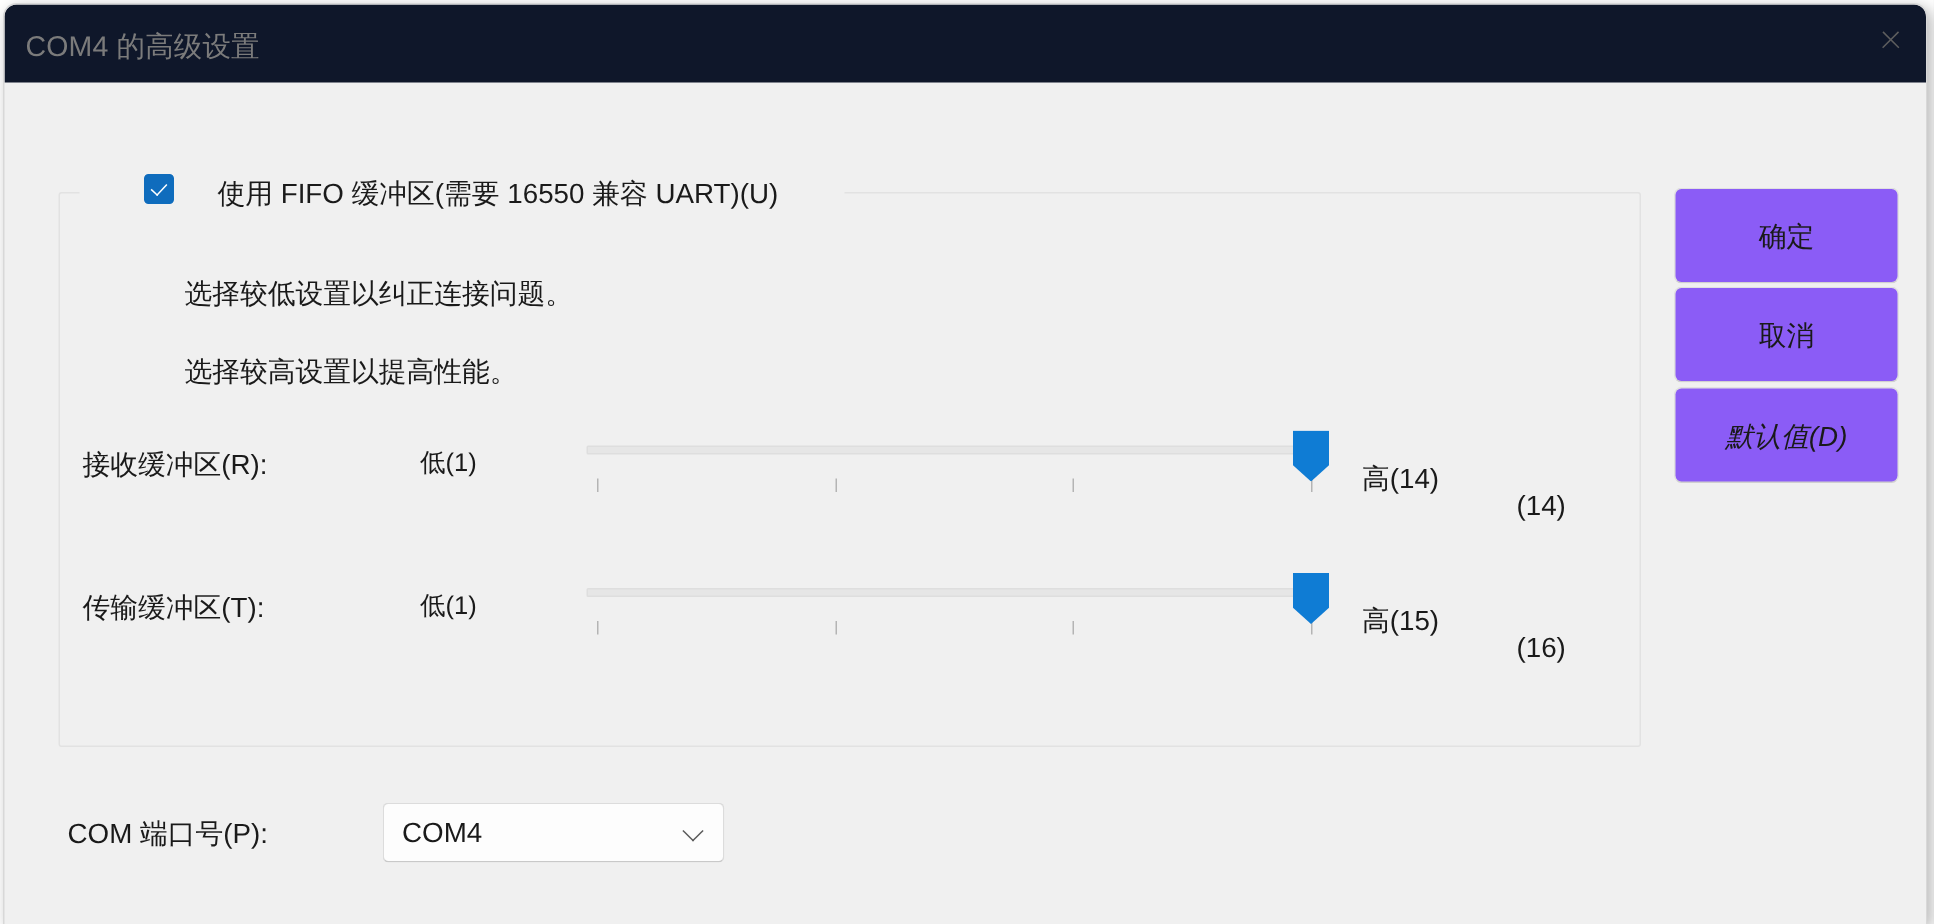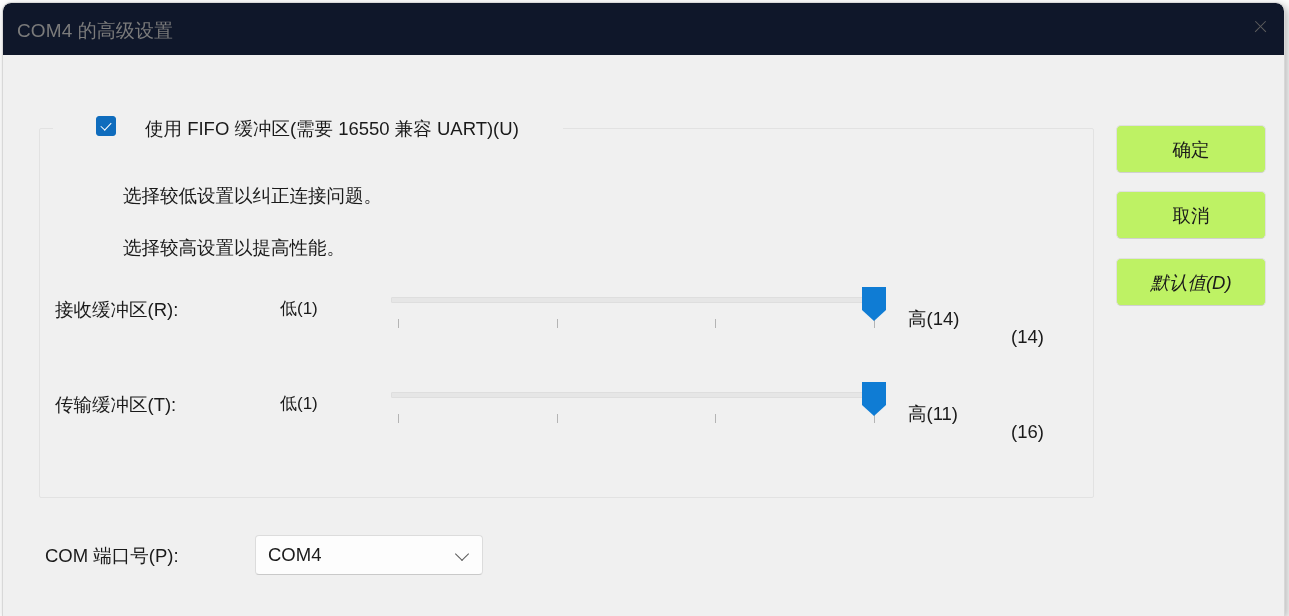--- a/index.html
+++ b/index.html
@@ -229,22 +229,22 @@
     background: #0f7cd4;
     clip-path: polygon(0% 0%, 100% 0%, 100% 68%, 50% 100%, 0% 68%);
     margin-left: -12px;
   }
 
   
   .dlg-button {
     position: absolute;
     left: 1113px;
     width: 150px;
-    height: 48px;
-    background: #bef264;
+    height: 64px;
+    background: #8b5cf6;
     border: 1px solid #e0e0e0;
     border-bottom-color: #d0d0d0;
     border-radius: 5px;
     box-sizing: border-box;
     font-size: 18.5px;
     color: #1a1a1a;
     font-family: "Liberation Sans", "DejaVu Sans", sans-serif;
     display: flex;
     align-items: center;
     justify-content: center;
@@ -350,21 +350,21 @@
     <div class="slider-widget">
       <div class="slider-track"></div>
       <div class="slider-ticks">
           <i style="left: 7px;"></i>
           <i style="left: 165.667px;"></i>
           <i style="left: 324.333px;"></i>
           <i style="left: 483px;"></i>
         </div>
       <div class="slider-thumb" style="left: 483px;"></div>
     </div>
-    <div class="slider-high">高(11)</div>
+    <div class="slider-high">高(15)</div>
     <div class="slider-value">(16)</div>
   </div>
 
   <button class="dlg-button" id="ok-button">确定</button>
   <button class="dlg-button" id="cancel-button">取消</button>
   <button class="dlg-button" id="defaults-button">默认值(D)</button>
 
   <div id="com-port-label">COM 端口号(P):</div>
   <div id="com-port-select">
     <span id="com-port-value">COM4</span>

